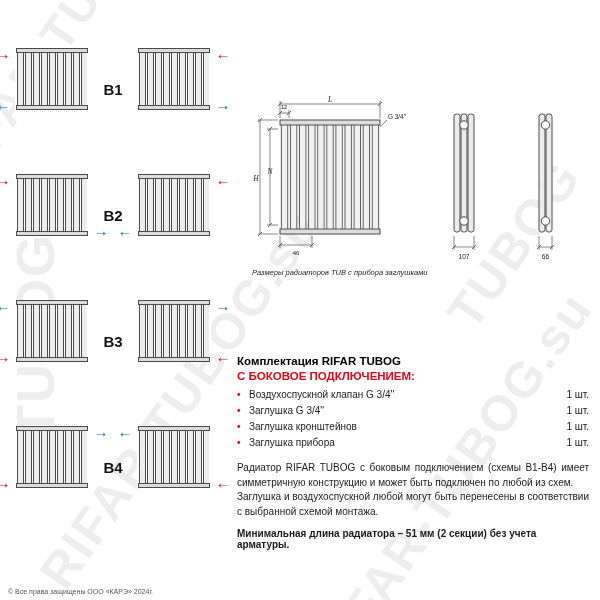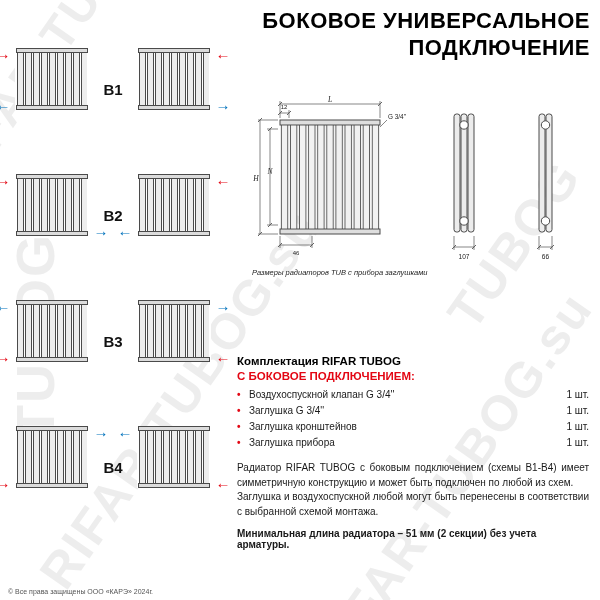--- a/index.html
+++ b/index.html
@@ -68,24 +68,20 @@
 <body>
 
 <div class="page">
 
   <div class="wm wm1">TUBOG</div>
   <div class="wm wm2">RIFAR-TUBOG.su</div>
   <div class="wm wm3">RIFAR-TUBOG.su</div>
   <div class="wm wm4">TUBOG</div>
   <div class="wm wm5">RIFAR-TUBOG.su</div>
 
-  <div class="title">
-    <div>БОКОВОЕ УНИВЕРСАЛЬНОЕ</div>
-    <div>ПОДКЛЮЧЕНИЕ</div>
-  </div>
 
   <div class="schemes">
 
     <div class="scheme-row">
       <div class="rad">
         <div class="rad-top"></div>
         <div class="tubes"></div>
         <div class="rad-bot"></div>
         <span class="arr pos-top-left arrow-red">→</span>
         <span class="arr pos-bottom-left arrow-blue">←</span>

